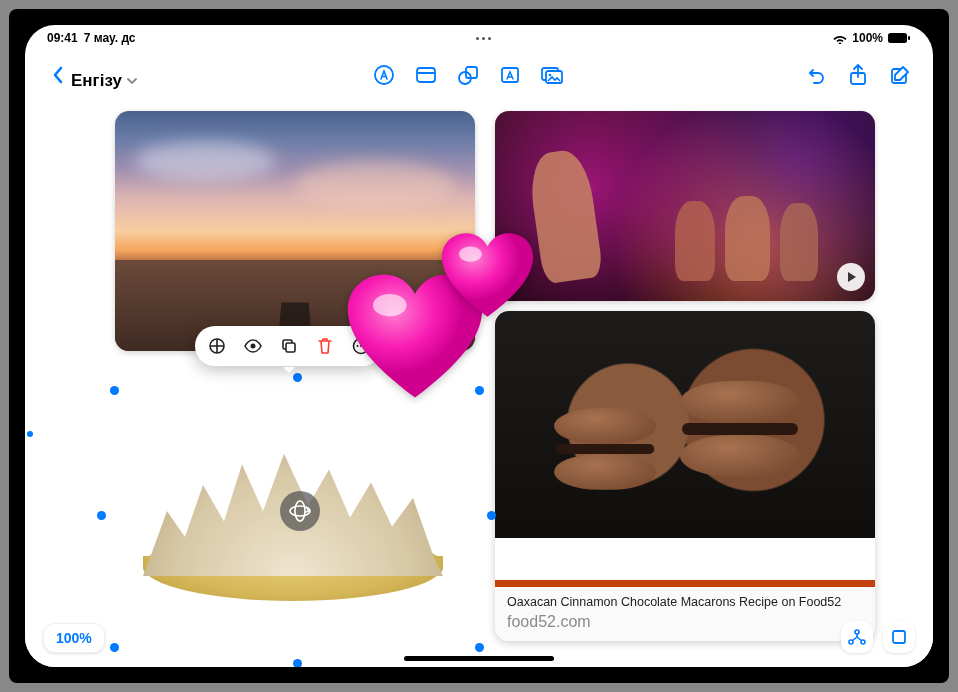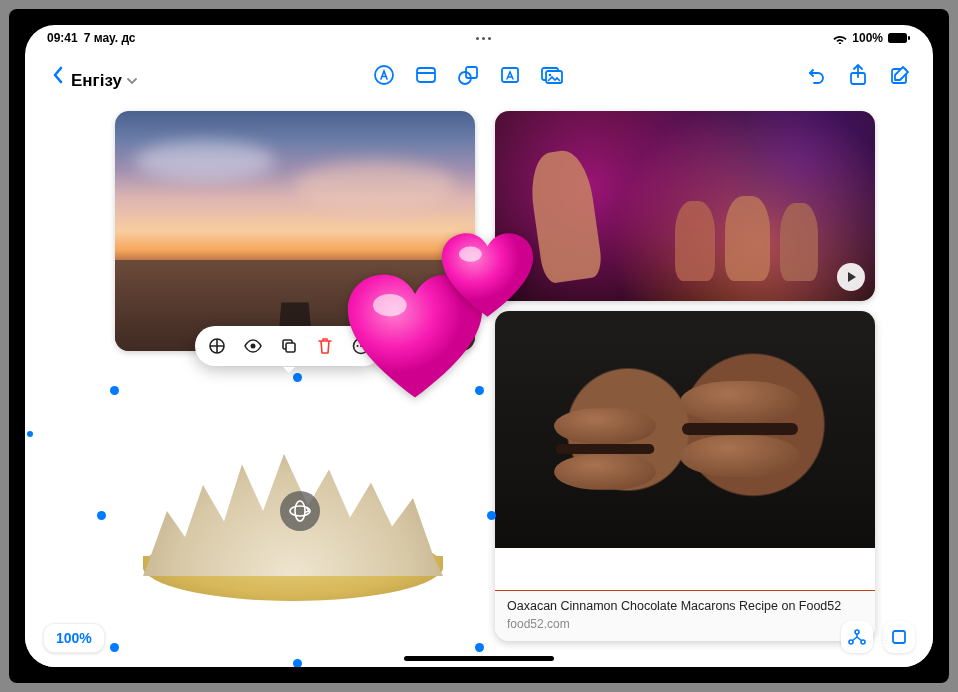--- a/index.html
+++ b/index.html
@@ -155,23 +155,23 @@
       radial-gradient(circle at 35% 50%, #8a5a3d 0 60px, transparent 62px),
       radial-gradient(circle at 68% 48%, #7b4c32 0 70px, transparent 72px),
       linear-gradient(#1e1c1a, #0f0e0d);
   }
   .macaron { position:absolute; }
   .mac-top, .mac-bot {
     width:120px; height:42px; border-radius:60px/24px;
     background: radial-gradient(ellipse at 40% 30%, #a87250, #6f432a);
   }
   .mac-fill { width:116px; height:12px; margin:0 2px; background:#2a1710; border-radius:6px; }
-  .card-meta { padding:8px 12px 10px; background:#fafafa; border-top:1px solid #c2410c;margin-top:42px; }
+  .card-meta { padding:8px 12px 10px; background:#fafafa; border-top:7px solid #c2410c;margin-top:42px; }
   .card-title { font-size:12.5px; font-weight:500; color:#222; line-height:1.25; }
-  .card-domain { font-size:12px; color:#8a8a8e; margin-top:2px; }
+  .card-domain { font-size:16px; color:#8a8a8e; margin-top:2px; }
 
   
   .zoom-badge {
     position:absolute; left:18px; bottom:14px;
     background:#fff; border:1px solid rgba(0,0,0,.06);
     box-shadow:0 1px 3px rgba(0,0,0,.12);
     border-radius:12px; padding:6px 12px;
     font-size:14px; font-weight:600; color:#007aff;
   }
   .br-tools { position:absolute; right:18px; bottom:14px; display:flex; gap:10px; }

